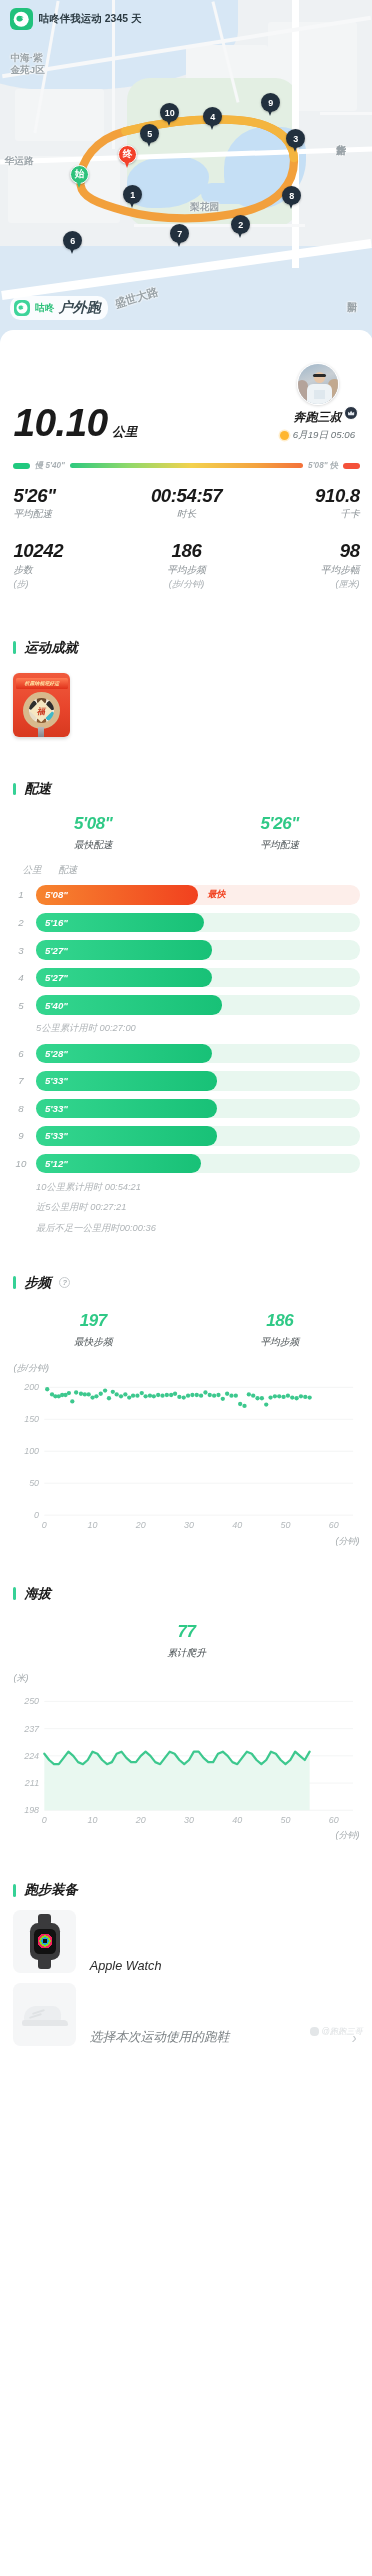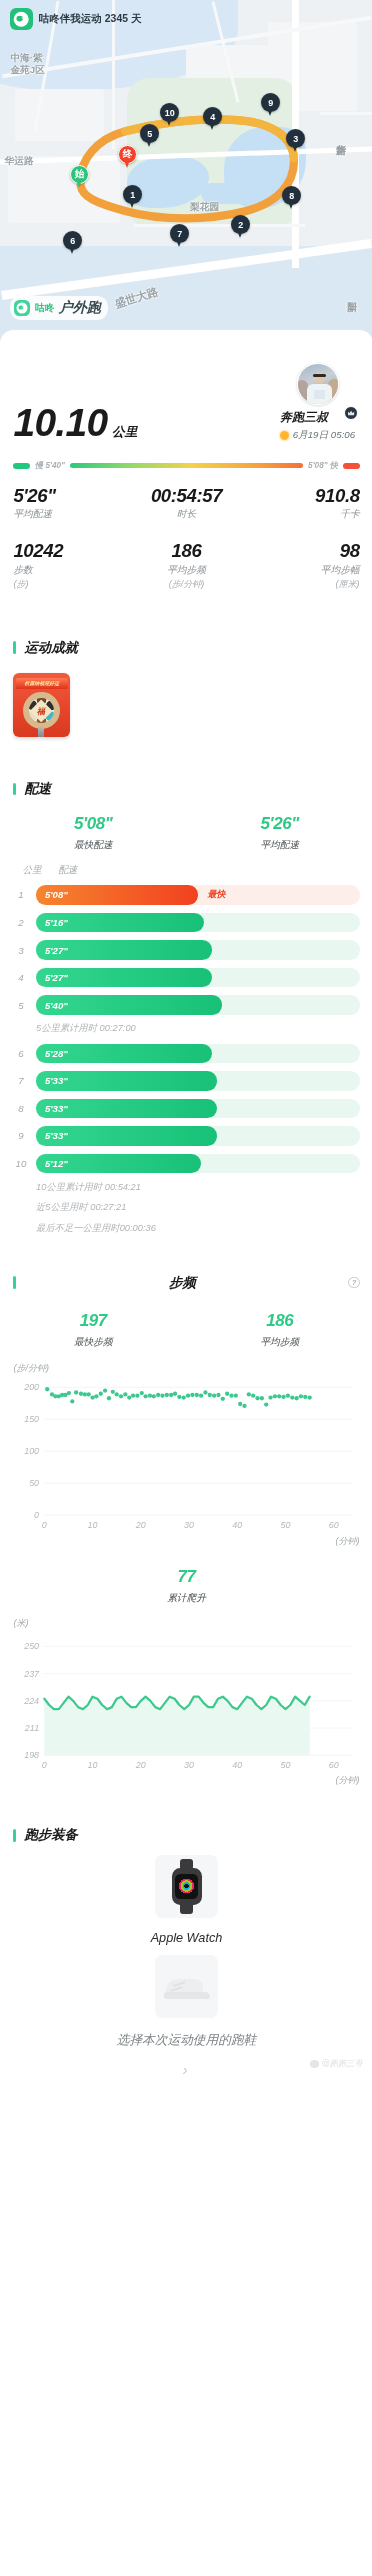--- a/index.html
+++ b/index.html
@@ -97,21 +97,21 @@
     display:flex; justify-content:space-between; align-items:flex-end;
     padding: 33px 13.4px 0 13.4px;
   }
   .dist-wrap { display:flex; align-items:baseline; }
   .dist-num {
     font-size: 39px; font-weight: 800; letter-spacing:-0.7px;
     font-family:"Liberation Sans", sans-serif; color:#1b1b1b; line-height:1;
   }
   .dist-unit { font-size:12.7px; font-weight:700; color:#1b1b1b; margin-left:4.5px;}
 
-  .user-col { text-align:left; padding-right: 4.5px; position:relative; }
+  .user-col { text-align:center; padding-right: 4.5px; position:relative; }
   .avatar {
     width:42px;height:42px;border-radius:50%; margin: 0 auto;
     background: linear-gradient(160deg,#9fb6c9 0%, #c9cfd4 40%, #8ea3b5 100%);
     position:relative; overflow:hidden;
     border: 1.5px solid #fff;
     box-shadow: 0 0.7px 3px rgba(0,0,0,.18);
   }
   .avatar .head{ position:absolute; left:16.4px; top:8.2px; width:11.2px;height:11.2px;border-radius:50%; background:#e7c6a8;}
   .avatar .glasses{position:absolute; left:15.6px; top:10.4px; width:12.7px;height:3px;border-radius:1.5px;background:#2a2a2a;}
   .avatar .body{ position:absolute; left:9.7px; top:20px; width:24.6px;height:22.4px;border-radius:6px 6px 0 0;background:#eef3f6;}
@@ -247,22 +247,22 @@
   }
 
   
   .chart-wrap { position:relative; padding: 0 13.4px; }
   .axis-unit { font-size:9px; color:#a5abae; padding: 0 0 0 13.4px; }
   .axis-unit.right { text-align:right; padding: 3px 13.4px 0 0; }
   .chart-svg { display:block; width: 346px; }
 
   
   .gear-item {
-    display:flex; align-items:center; gap:13.4px;
-    padding: 0 13.4px; margin-top: 10.4px; flex-direction: column;
+    display:flex; align-items:flex-end; gap:13.4px;
+    padding: 0 13.4px; margin-top: 10.4px;
   }
   .gear-thumb {
     width:63px;height:63px;border-radius:7.5px;background:#f5f6f7;
     display:flex;align-items:center;justify-content:center; flex:none;
     position:relative; overflow:hidden;
   }
   .watch-body{
     width:30px;height:37px;border-radius:8.2px;background:#3a3a3c;position:relative;
   }
   .watch-face{
@@ -600,21 +600,21 @@
             <span class="pace-val">5'12"</span>
           </div>
         </div>
       </div>
     </div>
 
   <div class="sub-note">10公里累计用时 00:54:21</div>
   <div class="sub-note">近5公里用时 00:27:21</div>
   <div class="sub-note">最后不足一公里用时00:00:36</div>
 
-  <div class="sec-h" style="margin-top:39px;justify-content:space-between;">
+  <div class="sec-h" style="margin-top:39px;">
     <span class="bar"></span>
     <span>步频</span>
     <span class="qmark">?</span>
   </div>
   <div class="two-big" style="padding-top:19.4px;">
     <div>
       <div class="big-g">197</div>
       <div class="big-g-l">最快步频</div>
     </div>
     <div>
@@ -703,20 +703,24 @@
         <circle cx="368.671875" cy="27.714285714285722" r="2.9" fill="#3dc88e"></circle>
         <circle cx="374.49375" cy="30.285714285714285" r="2.9" fill="#3dc88e"></circle>
         <circle cx="380.31562499999995" cy="31.14285714285714" r="2.9" fill="#3dc88e"></circle>
         <circle cx="386.13750000000005" cy="28.571428571428577" r="2.9" fill="#3dc88e"></circle>
         <circle cx="391.959375" cy="29.42857142857143" r="2.9" fill="#3dc88e"></circle>
         <circle cx="397.78125" cy="30.285714285714285" r="2.9" fill="#3dc88e"></circle>
       </svg>
   </div>
   <div class="axis-unit right">(分钟)</div>
 
+  <div class="sec-h" style="margin-top:37px;">
+    <span class="bar"></span>
+    <span>海拔</span>
+  </div>
   <div style="text-align:center;margin-top:19.4px;">
     <div class="big-g">77</div>
     <div class="big-g-l">累计爬升</div>
   </div>
   <div class="axis-unit" style="margin-top:12px;">(米)</div>
   <div class="chart-wrap">
     <svg class="chart-svg" id="elev-svg" viewBox="0 0 464 190">
         <line x1="42" x2="456" y1="168" y2="168" stroke="#f0f1f2" stroke-width="1"></line>
         <text x="35" y="172" text-anchor="end" font-size="12" fill="#b4b9bc" font-family="Liberation Sans, sans-serif">198</text>
         <line x1="42" x2="456" y1="131.50877192982455" y2="131.50877192982455" stroke="#f0f1f2" stroke-width="1"></line>

